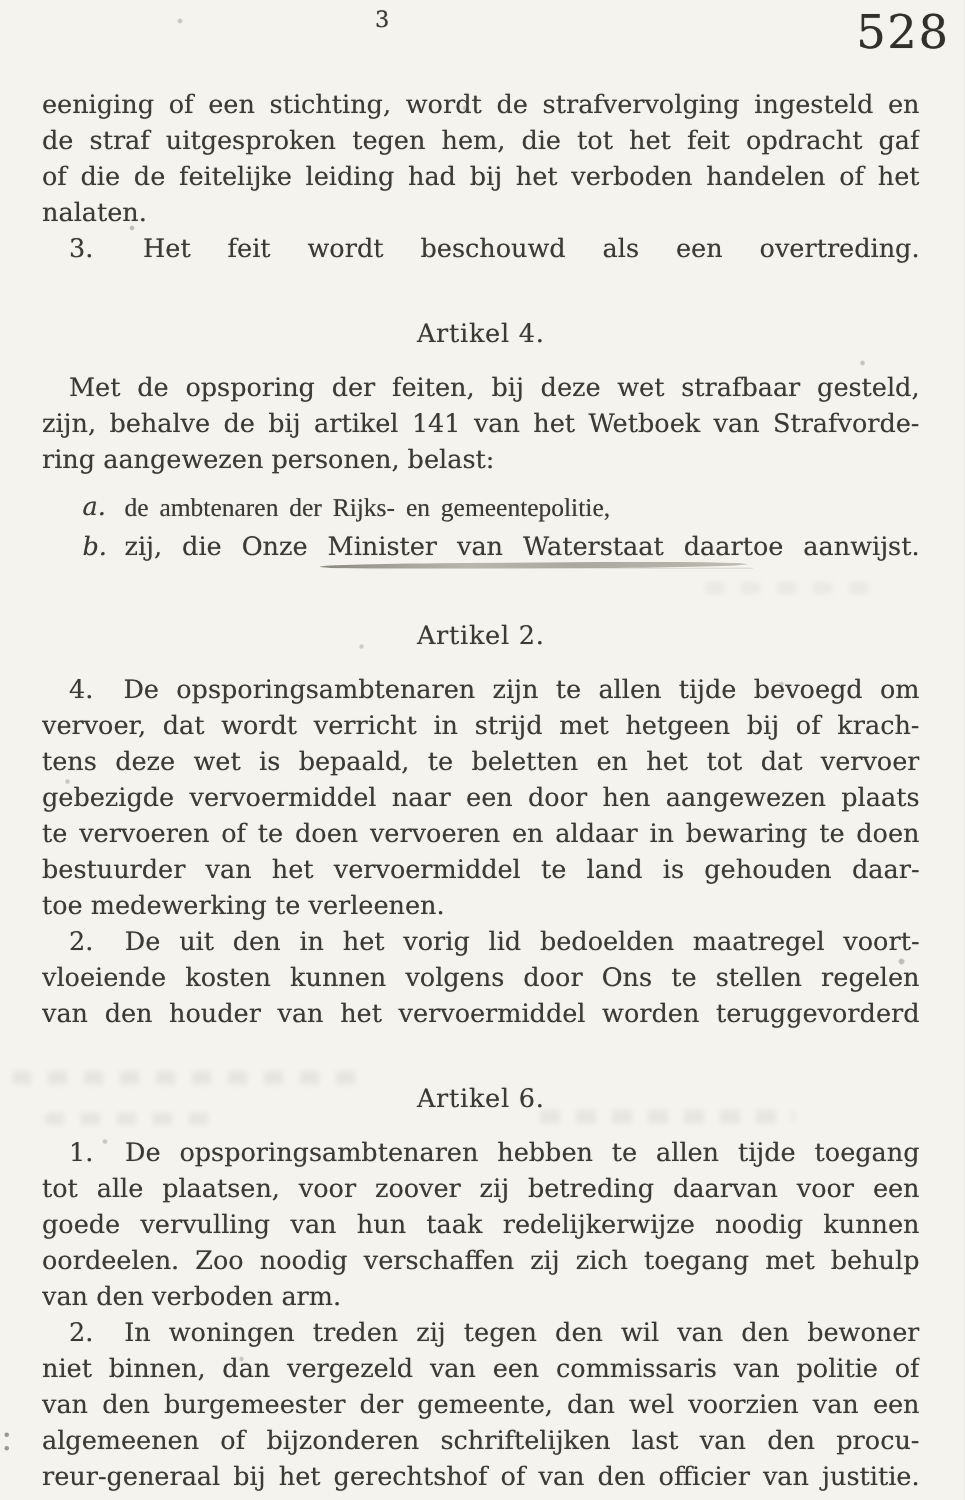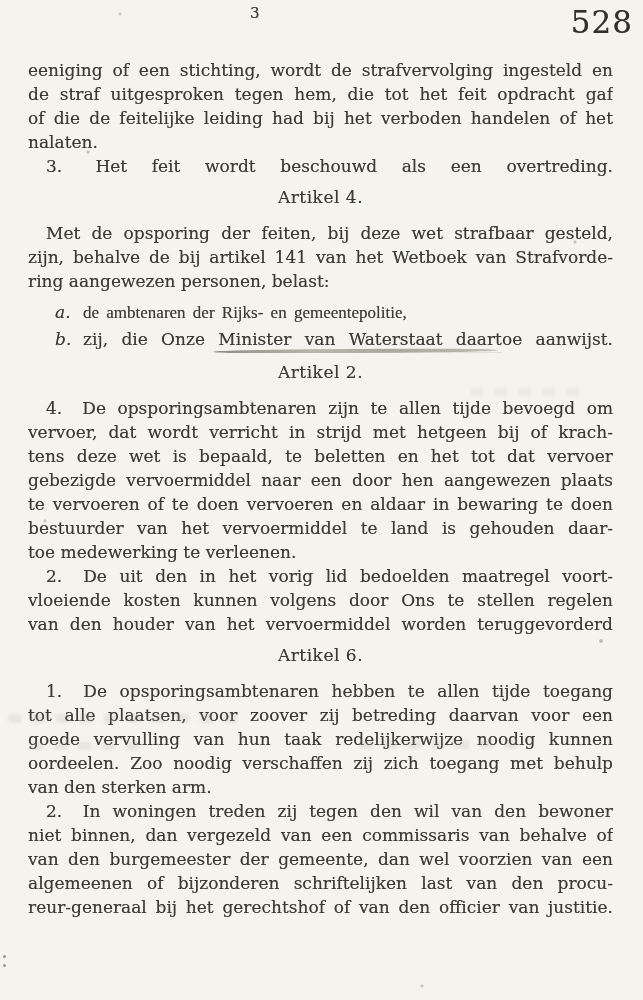--- a/index.html
+++ b/index.html
@@ -34,21 +34,21 @@
     position: absolute; top: 4px; right: 10px;
     font-size: 31px; font-weight: 400; letter-spacing: 1px; color: #31302b;
   }
   .content {
     position: absolute; top: 58px; left: 28px; width: 585px;
     font-size: 17px; line-height: 24px;
   }
   .line { height: 24px; overflow: hidden; text-align: left; }
   .line.j { text-align: justify; text-align-last: justify; }
   .line.indent { text-indent: 18px; }
-  .heading { text-align: center; margin: 7px 0 12px; letter-spacing: 0.5px; height: 24px; }
+  .heading { text-align: center; margin: 33px 0 12px; letter-spacing: 0.5px; height: 24px; }
   .list { margin-top: 6px; }
   .li { display: flex; padding-left: 27px; line-height: 27px; height: 27px; overflow: hidden; }
   .li .marker { width: 28px; flex: 0 0 28px; font-style: italic; }
   .li .txt { flex: 1; }
   .li .txt.jb { text-align: justify; text-align-last: justify; }
   .li-a .txt { word-spacing: 3px; font-family: Liberation Serif, serif; }
   .pencil { position: relative; }
   .pencil::after {
     content: ""; position: absolute; left: -5px; right: -56px; bottom: -3px; height: 3.5px;
     border-radius: 60% / 100%;
@@ -128,26 +128,26 @@
       <div class="line j">van den houder van het vervoermiddel worden teruggevorderd</div>
     </div>
 
     <div class="heading">Artikel 6.</div>
 
     <div class="para">
       <div class="line j indent">1.  De opsporingsambtenaren hebben te allen tijde toegang</div>
       <div class="line j">tot alle plaatsen, voor zoover zij betreding daarvan voor een</div>
       <div class="line j">goede vervulling van hun taak redelijkerwijze noodig kunnen</div>
       <div class="line j">oordeelen. Zoo noodig verschaffen zij zich toegang met behulp</div>
-      <div class="line">van den sterken arm.</div>
+      <div class="line">van den verboden arm.</div>
     </div>
 
     <div class="para">
       <div class="line j indent">2.  In woningen treden zij tegen den wil van den bewoner</div>
-      <div class="line j">niet binnen, dan vergezeld van een commissaris van behalve of</div>
+      <div class="line j">niet binnen, dan vergezeld van een commissaris van politie of</div>
       <div class="line j">van den burgemeester der gemeente, dan wel voorzien van een</div>
       <div class="line j">algemeenen of bijzonderen schriftelijken last van den procu-</div>
       <div class="line j">reur-generaal bij het gerechtshof of van den officier van justitie.</div>
     </div>
 
   </div>
 
   <div class="bleed bleed-1"></div>
   <div class="bleed bleed-2"></div>
   <div class="bleed bleed-3"></div>

